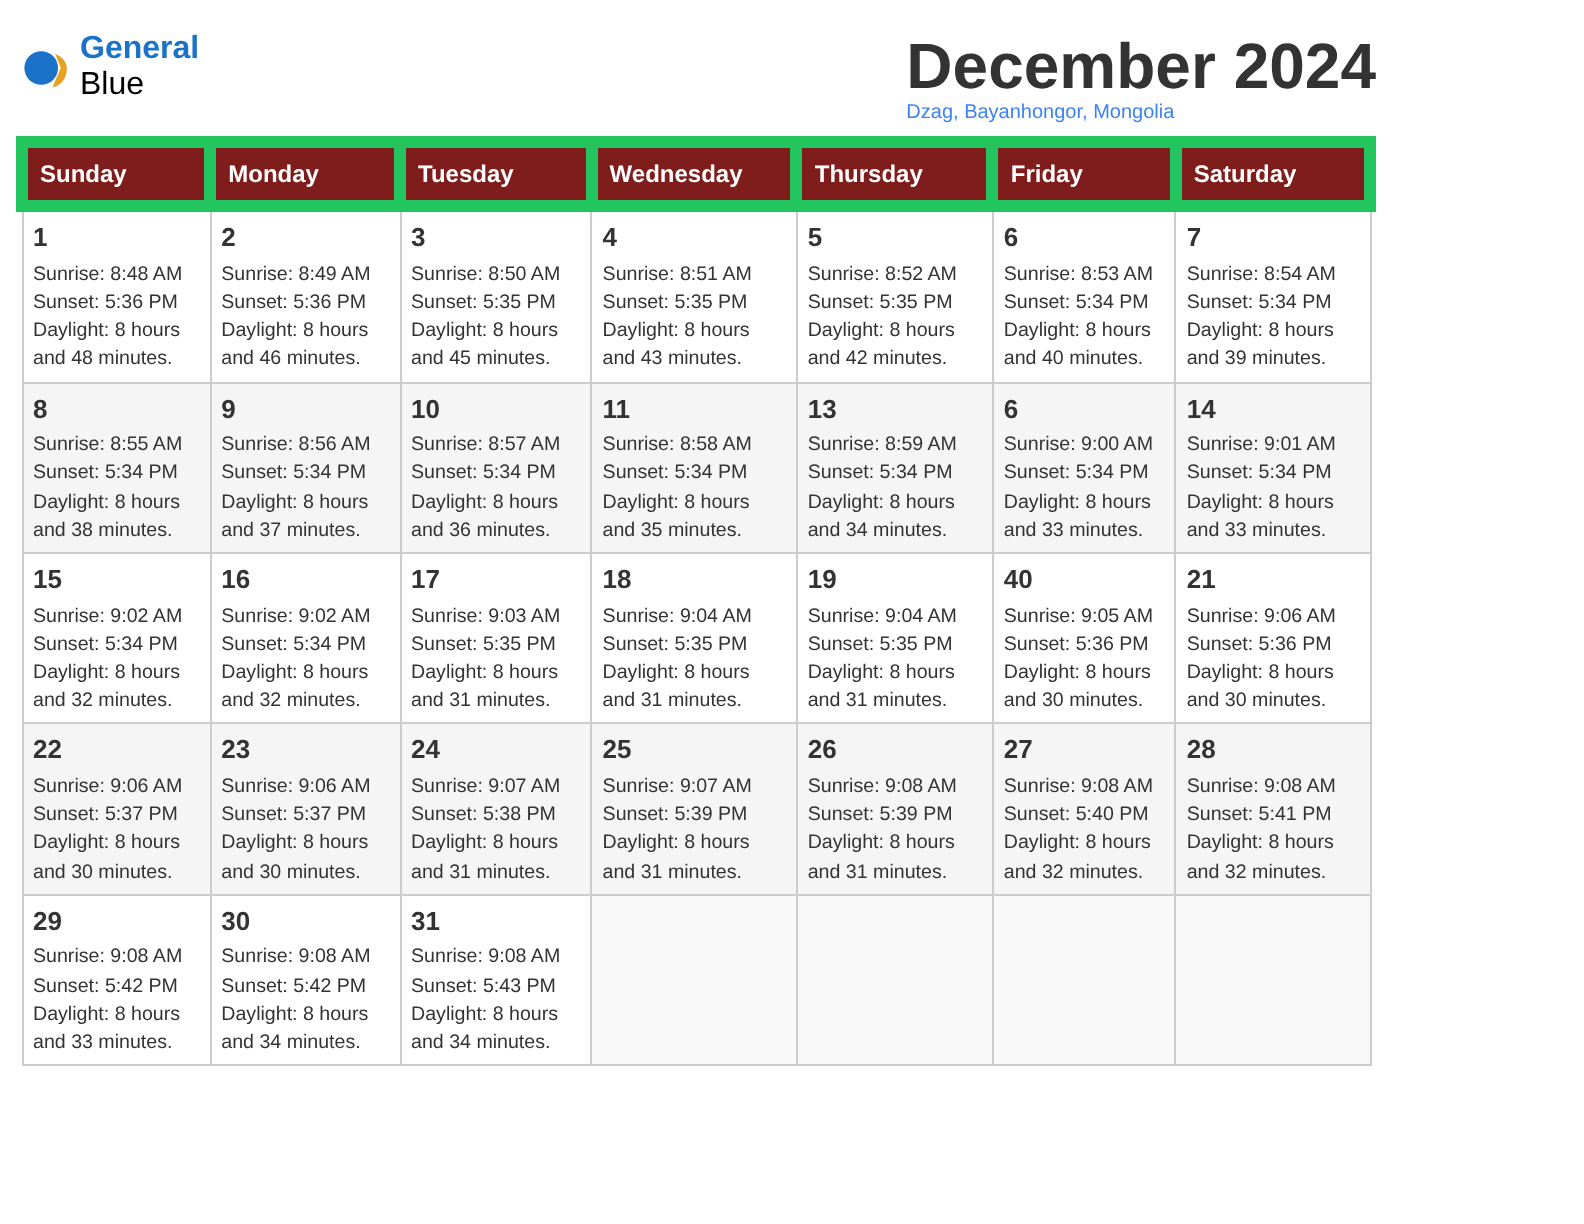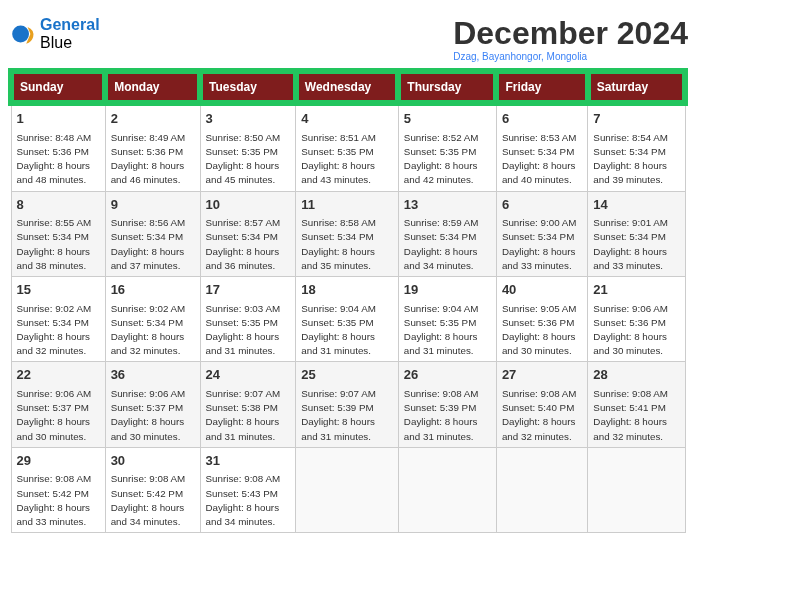--- a/index.html
+++ b/index.html
@@ -209,21 +209,21 @@
         <span class="day-num">21</span>
         <span class="day-detail">Sunrise: 9:06 AM<br>Sunset: 5:36 PM<br>Daylight: 8 hours and 30 minutes.</span>
       </td>
         </tr>
         <tr>
           <td>
         <span class="day-num">22</span>
         <span class="day-detail">Sunrise: 9:06 AM<br>Sunset: 5:37 PM<br>Daylight: 8 hours and 30 minutes.</span>
       </td>
           <td>
-        <span class="day-num">36</span>
+        <span class="day-num">23</span>
         <span class="day-detail">Sunrise: 9:06 AM<br>Sunset: 5:37 PM<br>Daylight: 8 hours and 30 minutes.</span>
       </td>
           <td>
         <span class="day-num">24</span>
         <span class="day-detail">Sunrise: 9:07 AM<br>Sunset: 5:38 PM<br>Daylight: 8 hours and 31 minutes.</span>
       </td>
           <td>
         <span class="day-num">25</span>
         <span class="day-detail">Sunrise: 9:07 AM<br>Sunset: 5:39 PM<br>Daylight: 8 hours and 31 minutes.</span>
       </td>

